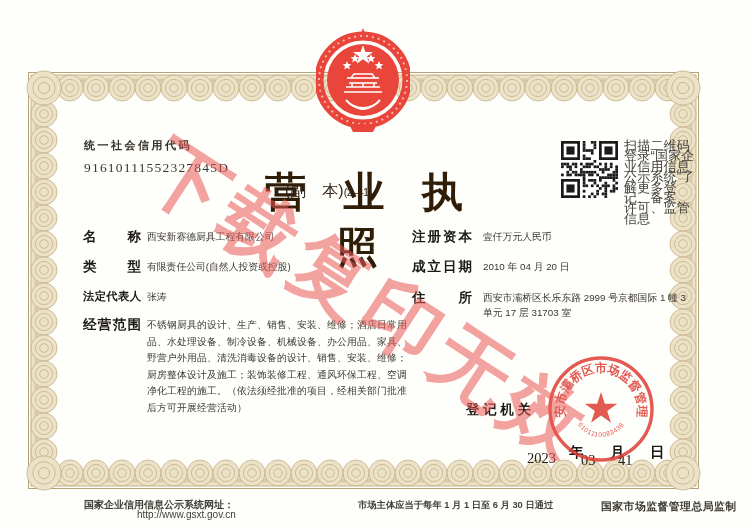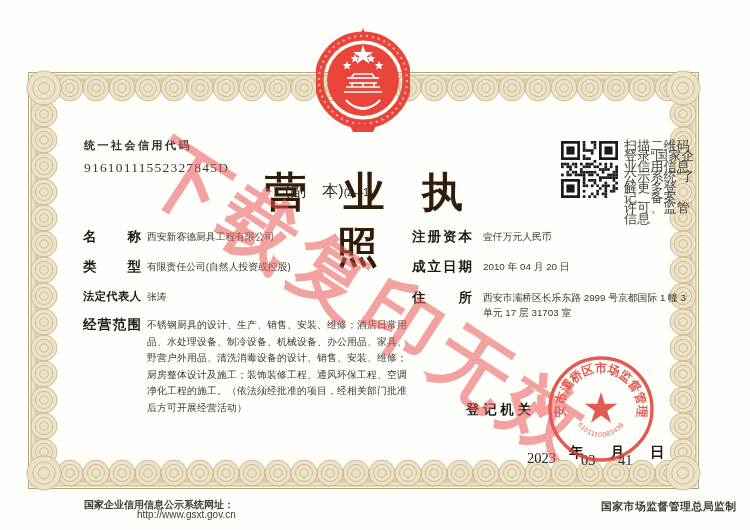--- a/index.html
+++ b/index.html
@@ -570,14 +570,15 @@
   <text font-size="6.6" fill="#dd3b32" font-family="Liberation Sans, sans-serif" letter-spacing="0.6">
     <textPath href="#sealNumArc" startOffset="50%" text-anchor="middle">6101110083438</textPath>
   </text>
 </svg>
 
 <div class="abs watermark">下载复印无效</div>
 
 <div class="abs foot foot-left-label">国家企业信用信息公示系统网址：</div>
 <div class="abs foot foot-left-url">http://www.gsxt.gov.cn</div>
 <div class="abs foot foot-mid">
+  <div>市场主体应当于每年 1 月 1 日至 6 月 30 日通过</div>
 </div>
 <div class="abs foot foot-right">国家市场监督管理总局监制</div>
 
 </body></html>

